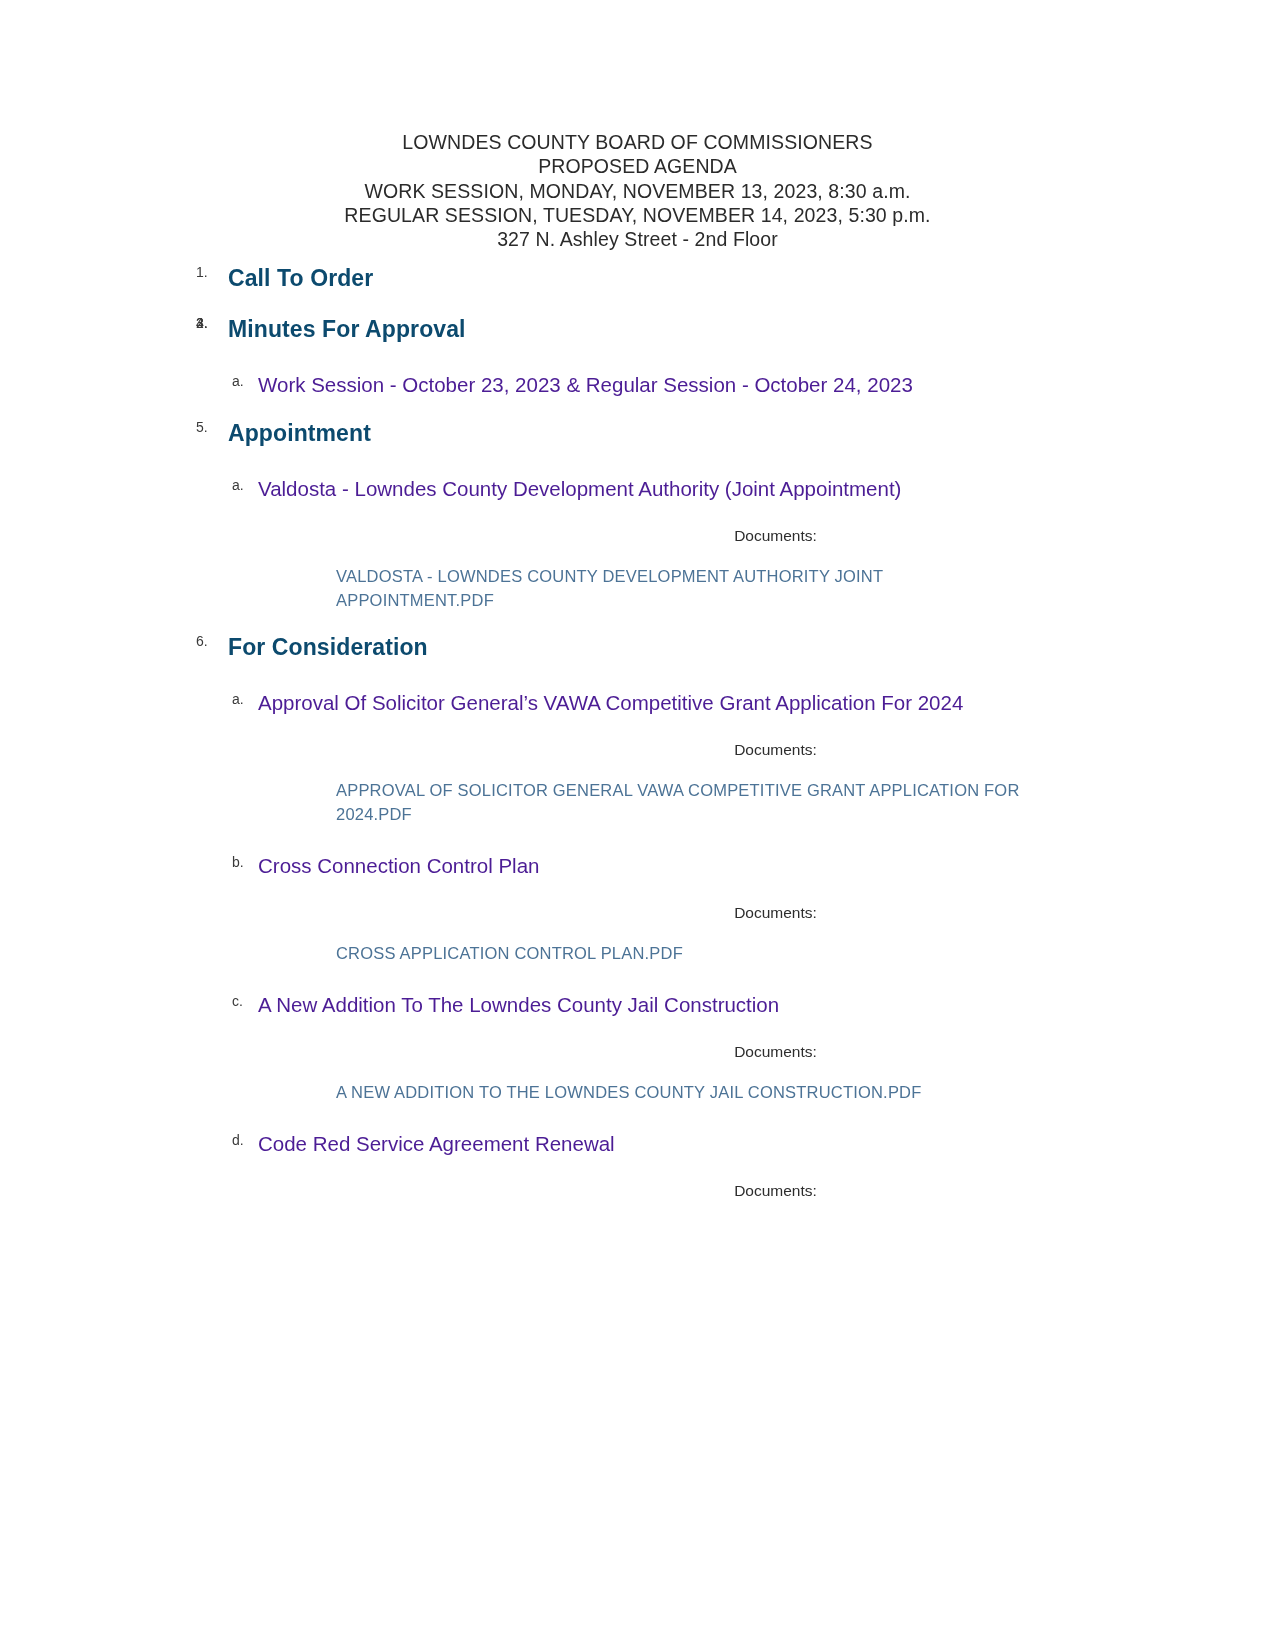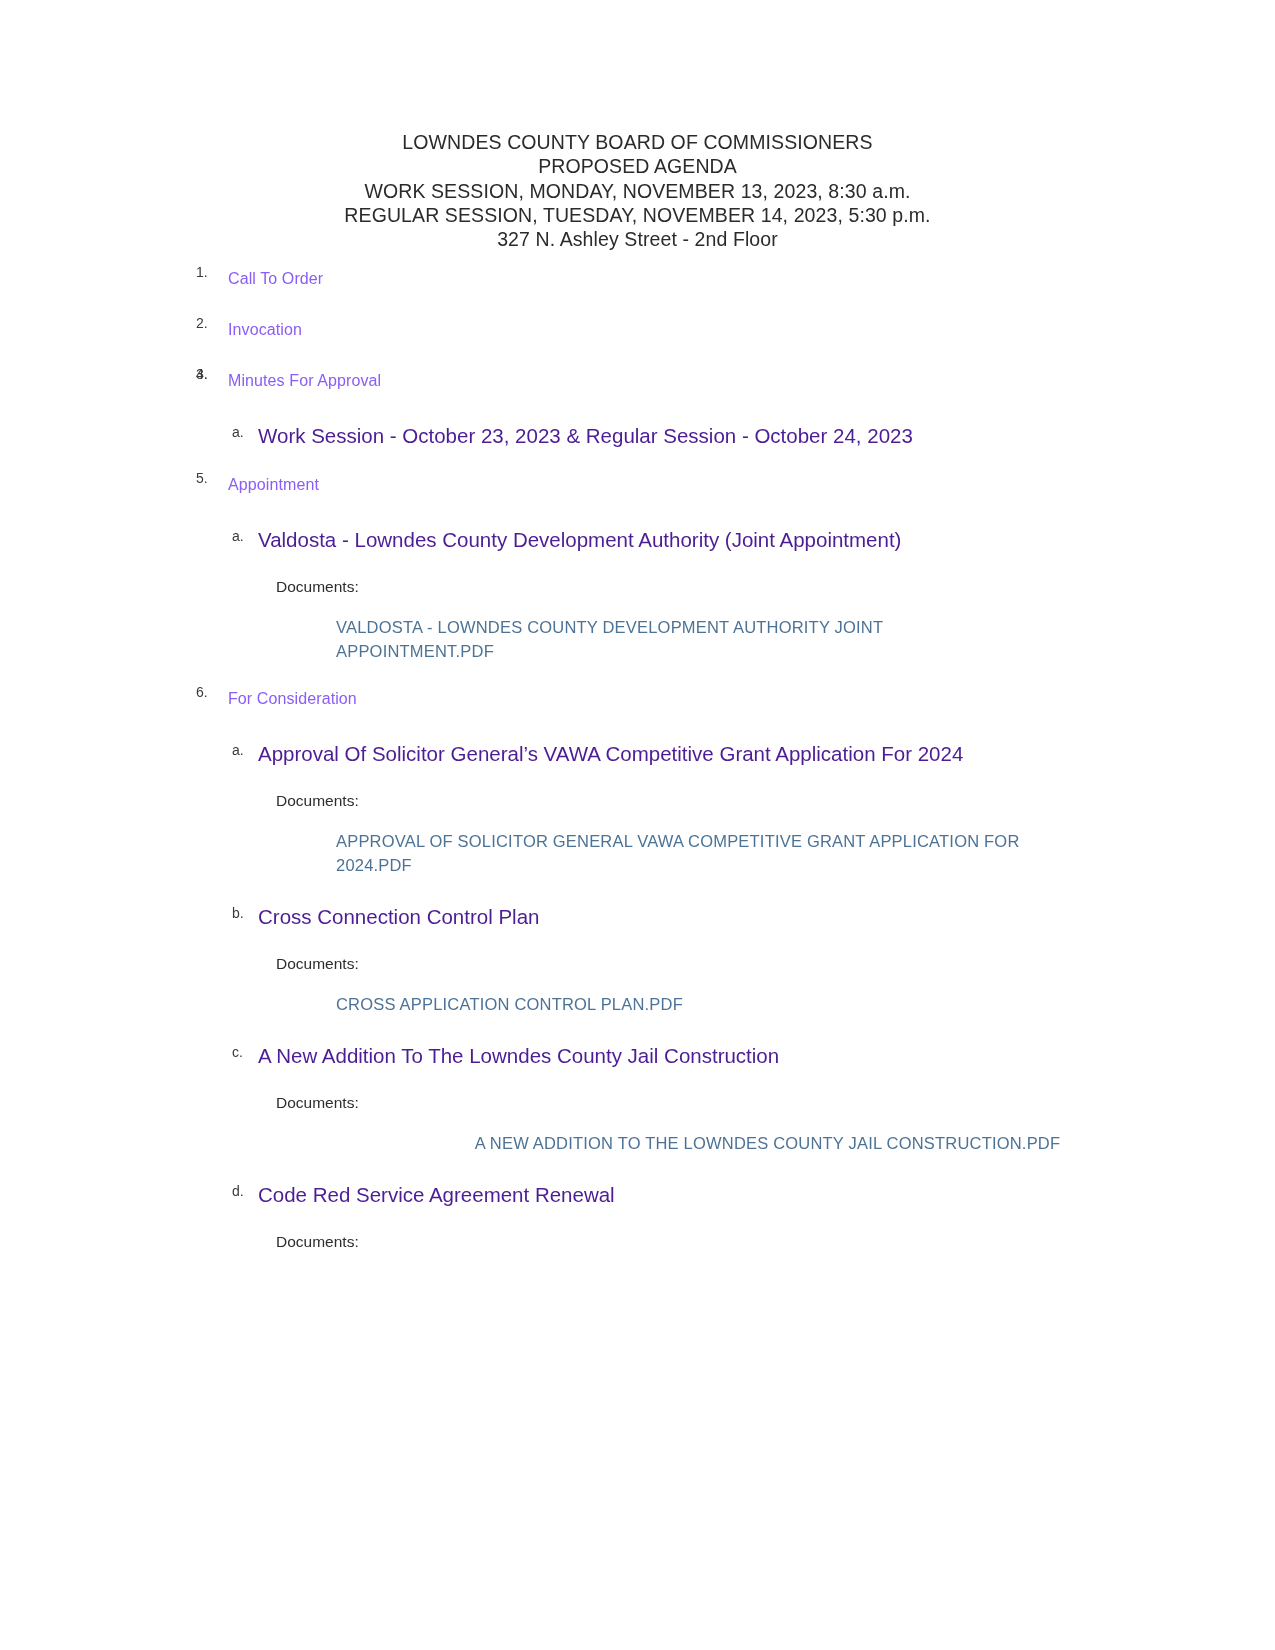--- a/index.html
+++ b/index.html
@@ -58,24 +58,24 @@
   }
   .item-marker {
     position: absolute;
     left: 196px;
     top: 2px;
     font-size: 14px;
     line-height: 14px;
     color: #3a3a3a;
   }
   .item-title {
-    font-size: 16px;
+    font-size: 23px;
     line-height: 31px;
-    font-weight: normal;
-    color: #8b5cf6;
+    font-weight: bold;
+    color: #0c4a6e;
     letter-spacing: 0.1px;
   }
 
   
   .sub {
     position: relative;
     padding-left: 258px;
     padding-right: 240px;
     margin-top: 26px;
   }
@@ -94,40 +94,40 @@
     font-weight: normal;
   }
 
   
   .docs-label {
     margin-top: 24px;
     padding-left: 276px;
     font-size: 15.5px;
     line-height: 20px;
     color: #2d2d2d;
+    text-align: center;
   }
 
   
   .docs-links {
     margin-top: 18px;
     padding-left: 336px;
     padding-right: 250px;
   }
   .doc-link {
     display: block;
     font-size: 16.5px;
     line-height: 24px;
     color: #4c7396;
     text-decoration: none;
     letter-spacing: 0.2px;
   }
 
   .wide-links {
     padding-right: 76px;
-    text-align: center;
   }
 </style>
 </head>
 <body>
 
 <div class="page">
 
   <div class="doc-header">
     <div class="hline">LOWNDES COUNTY BOARD OF COMMISSIONERS</div>
     <div class="hline">PROPOSED AGENDA</div>
@@ -136,21 +136,20 @@
     <div class="hline">327 N. Ashley Street - 2nd Floor</div>
   </div>
 
   <div class="agenda" id="agenda-root">
       <div class="item">
         <span class="item-marker">1.</span>
         <div class="item-title">Call To Order</div>
       </div>
       <div class="item">
         <span class="item-marker">2.</span>
-        <div class="item-title">Invocation</div>
       </div>
       <div class="item">
         <span class="item-marker">3.</span>
       </div>
       <div class="item">
         <span class="item-marker">4.</span>
         <div class="item-title">Minutes For Approval</div>
       </div>
       <div class="sub">
         <span class="sub-marker">a.</span>

